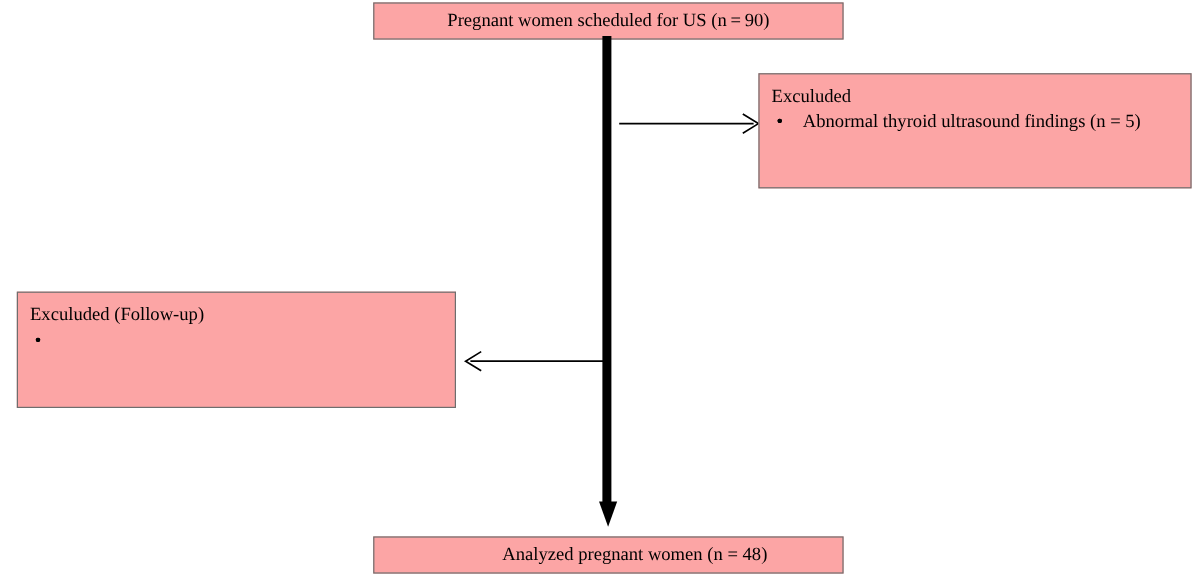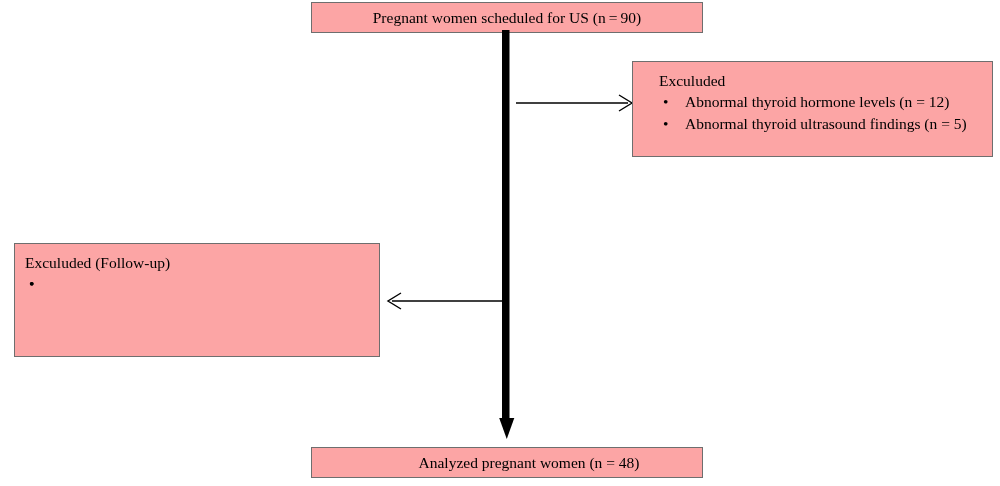--- a/index.html
+++ b/index.html
@@ -51,27 +51,27 @@
     width: 392px;
     height: 31px;
     padding-left: 44px;
   }
 
   #box-excluded-right {
     left: 632px;
     top: 61px;
     width: 361px;
     height: 96px;
-    padding: 9px 10px 0 26px;
+    padding: 9px 10px 0 10px;
   }
   #box-excluded-left {
     left: 14px;
     top: 243px;
     width: 366px;
-    height: 114px;
+    height: 97px;
     padding: 9px 10px 0 10px;
   }
 
   .panel-heading {
     font-size: 15.5px;
     line-height: 1.3;
     margin: 0 0 1px 0;
     white-space: nowrap;
   }
   ul.bullets {
@@ -139,21 +139,20 @@
   <svg class="connector" id="arrow-left-svg" viewBox="0 0 122 20">
     <line x1="6" y1="10" x2="118" y2="10" stroke="#000000" stroke-width="1.4"></line>
     <polyline points="15,2 2,10 15,18" fill="none" stroke="#000000" stroke-width="1.4"></polyline>
   </svg>
 
   <div class="box" id="box-excluded-right">
     <div class="panel-heading">Exculuded</div>
     <ul class="bullets">
       <li>
         <span class="bullet-dot">•</span>
-        <span>Abnormal thyroid hormone levels (n = 12)</span>
       </li>
       <li>
         <span class="bullet-dot">•</span>
         <span>Abnormal thyroid ultrasound findings (n = 5)</span>
       </li>
     </ul>
   </div>
 
   <div class="box" id="box-excluded-left">
     <div class="panel-heading">Exculuded (Follow-up)</div>

